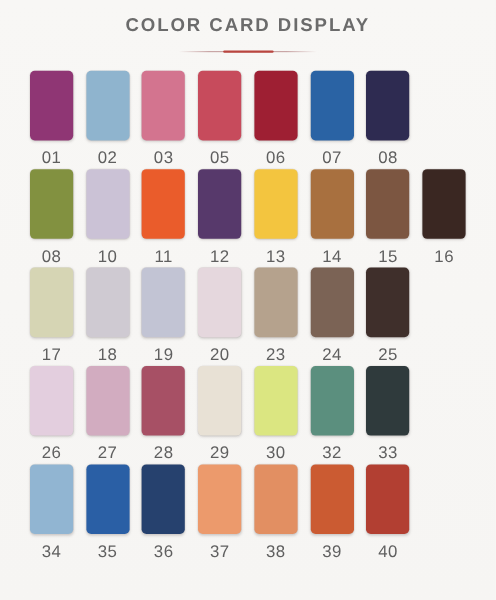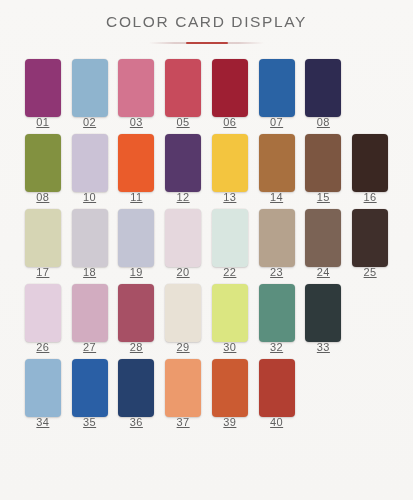--- a/index.html
+++ b/index.html
@@ -20,21 +20,21 @@
     background: linear-gradient(180deg, #f8f7f5 0%, #f6f5f3 100%);
     display: flex;
     flex-direction: column;
     align-items: center;
     padding-top: 13px;
   }
   .page-title {
     font-size: 15.5px;
     letter-spacing: 1.6px;
     color: #6b6b6b;
-    font-weight: 400;
+    font-weight: 700;
     text-align: right;
     line-height: 1.2;
     white-space: nowrap;
   }
   .divider {
     margin-top: 10px;
     width: 115px;
     height: 3px;
     position: relative;
     display: flex;
@@ -78,27 +78,26 @@
     width: 36px;
     height: 58px;
     border-radius: 4px;
     box-shadow: 0 1px 2px rgba(90,80,80,0.22), 0 0 0 0.5px rgba(120,110,110,0.10);
   }
   .swatch-chip.empty {
     background: transparent;
     box-shadow: none;
   }
   .swatch-label {
-    margin-top: 0;
-    font-size: 11px;
+    margin-top: 7px;
+    font-size: 14px;
     color: #5f5f5f;
     letter-spacing: 0.4px;
     line-height: 1;
     height: 10px;
-    text-decoration: underline;
   }
 </style>
 </head>
 <body>
 
 <div class="page">
 
   <div class="page-title">COLOR CARD DISPLAY</div>
 
   <div class="divider">
@@ -182,24 +181,20 @@
         </div>
         <div class="swatch-cell">
           <div class="swatch-chip" style="background: rgb(194, 196, 212);"></div>
           <div class="swatch-label">19</div>
         </div>
         <div class="swatch-cell">
           <div class="swatch-chip" style="background: rgb(229, 215, 221);"></div>
           <div class="swatch-label">20</div>
         </div>
         <div class="swatch-cell">
-          <div class="swatch-chip" style="background: rgb(216, 230, 224);"></div>
-          <div class="swatch-label">22</div>
-        </div>
-        <div class="swatch-cell">
           <div class="swatch-chip" style="background: rgb(181, 162, 141);"></div>
           <div class="swatch-label">23</div>
         </div>
         <div class="swatch-cell">
           <div class="swatch-chip" style="background: rgb(123, 99, 85);"></div>
           <div class="swatch-label">24</div>
         </div>
         <div class="swatch-cell">
           <div class="swatch-chip" style="background: rgb(63, 47, 43);"></div>
           <div class="swatch-label">25</div>
@@ -246,20 +241,24 @@
         </div>
         <div class="swatch-cell">
           <div class="swatch-chip" style="background: rgb(38, 65, 110);"></div>
           <div class="swatch-label">36</div>
         </div>
         <div class="swatch-cell">
           <div class="swatch-chip" style="background: rgb(236, 154, 108);"></div>
           <div class="swatch-label">37</div>
         </div>
         <div class="swatch-cell">
+          <div class="swatch-chip" style="background: rgb(226, 143, 98);"></div>
+          <div class="swatch-label">38</div>
+        </div>
+        <div class="swatch-cell">
           <div class="swatch-chip" style="background: rgb(203, 91, 50);"></div>
           <div class="swatch-label">39</div>
         </div>
         <div class="swatch-cell">
           <div class="swatch-chip" style="background: rgb(178, 63, 50);"></div>
           <div class="swatch-label">40</div>
         </div>
         <div class="swatch-cell">
           <div class="swatch-chip empty"></div>
           <div class="swatch-label"></div>

